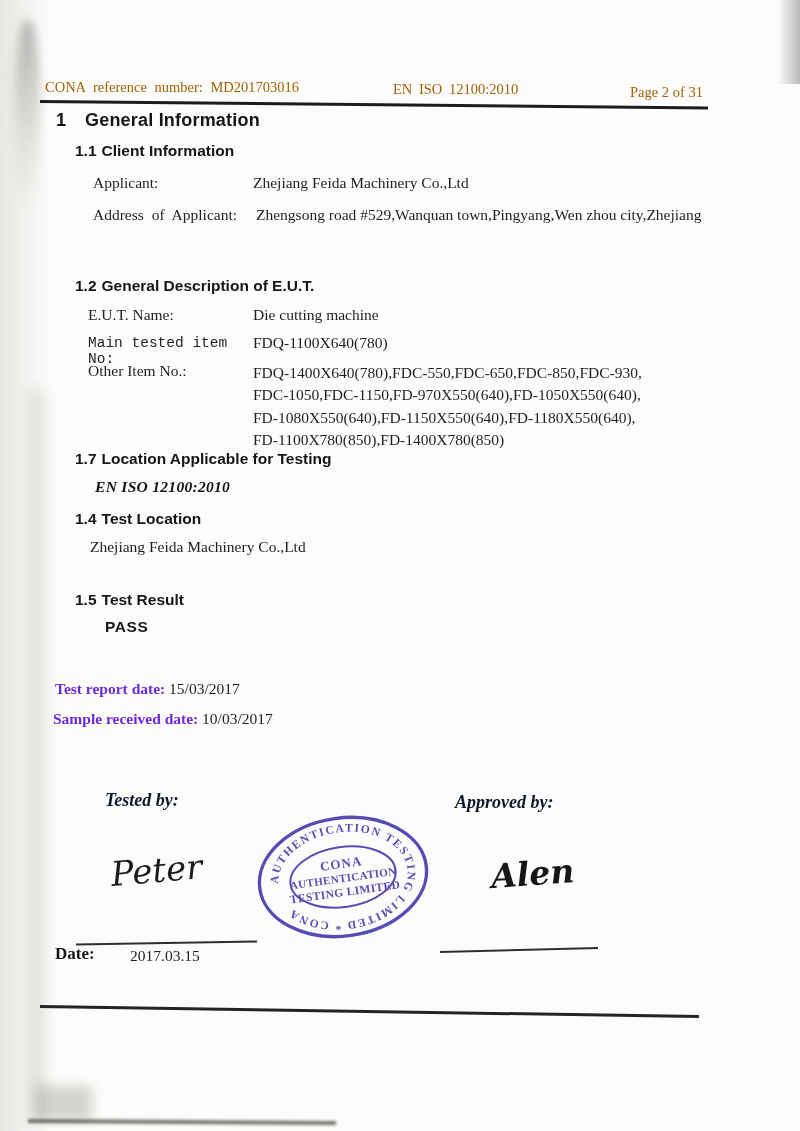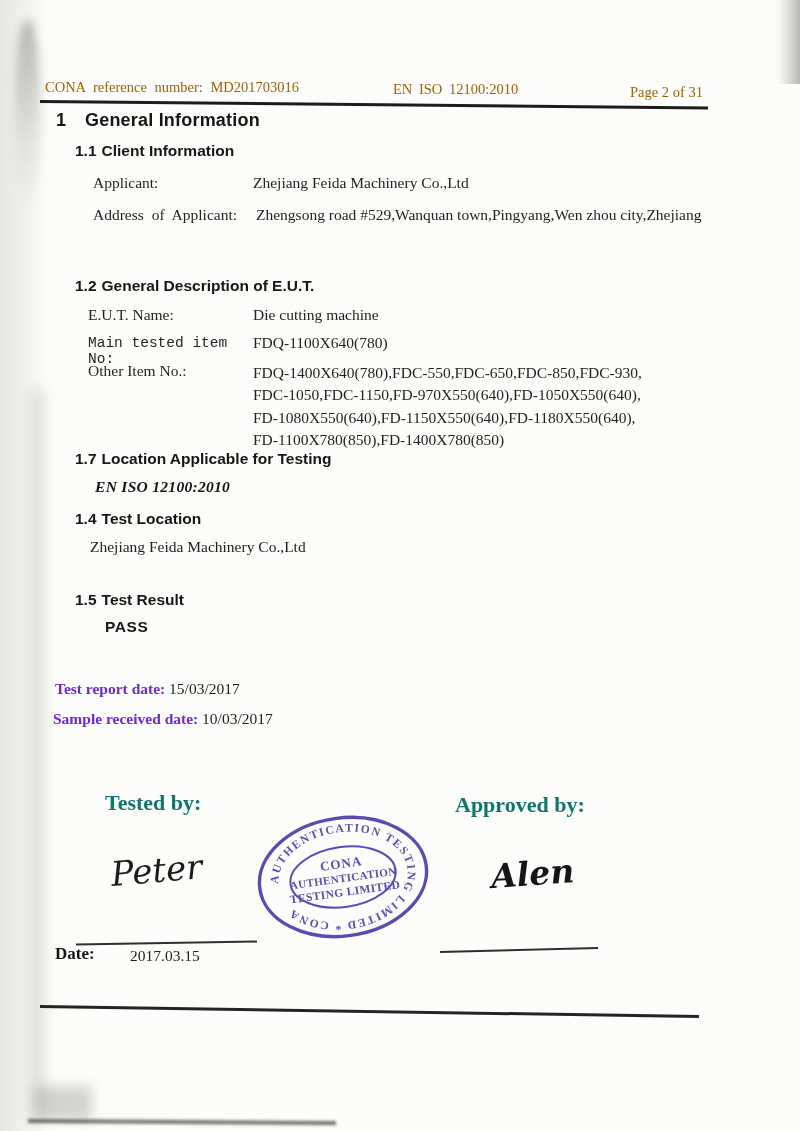--- a/index.html
+++ b/index.html
@@ -64,21 +64,21 @@
   .row-otheritem .val{white-space:pre-line;line-height:22.4px;}
   .std-value{position:absolute;left:95px;top:478px;font-size:15.5px;font-weight:bold;font-style:italic;letter-spacing:.3px;color:#141414;}
   .loc-value{position:absolute;left:90px;top:538px;font-size:15.5px;}
   .pass-value{position:absolute;left:105px;top:618px;font-family:"Liberation Sans", sans-serif;font-weight:bold;font-size:15.5px;letter-spacing:.6px;color:#161616;}
   .daterow{position:absolute;font-size:15.5px;white-space:nowrap;}
   .daterow b{font-size:15.5px;color:#6d28d9;}
   .dr-1{left:55px;top:680px;}
   .dr-2{left:53px;top:710px;}
   .dr-3{left:55px;top:740px;}
   
-  .signhead{position:absolute;font-size:22px;font-weight:bold;color:#0f766e;white-space:nowrap;}
+  .signhead{position:absolute;font-size:18px;font-weight:bold;color:#0f172a;white-space:nowrap;font-style:italic;}
   .tested{left:105px;top:790px;}
   .approved{left:455px;top:792px;}
   .sigsvg{position:absolute;}
   .sig-peter{left:100px;top:838px;}
   .sig-alen{left:478px;top:836px;}
   .stampwrap{position:absolute;left:245px;top:806px;opacity:.92;filter:blur(.4px);}
   .datefinal-lbl{position:absolute;left:55px;top:944px;font-size:17px;font-weight:bold;color:#141414;}
   .datefinal-val{position:absolute;left:130px;top:947px;font-size:15.5px;}
 </style>
 </head>

